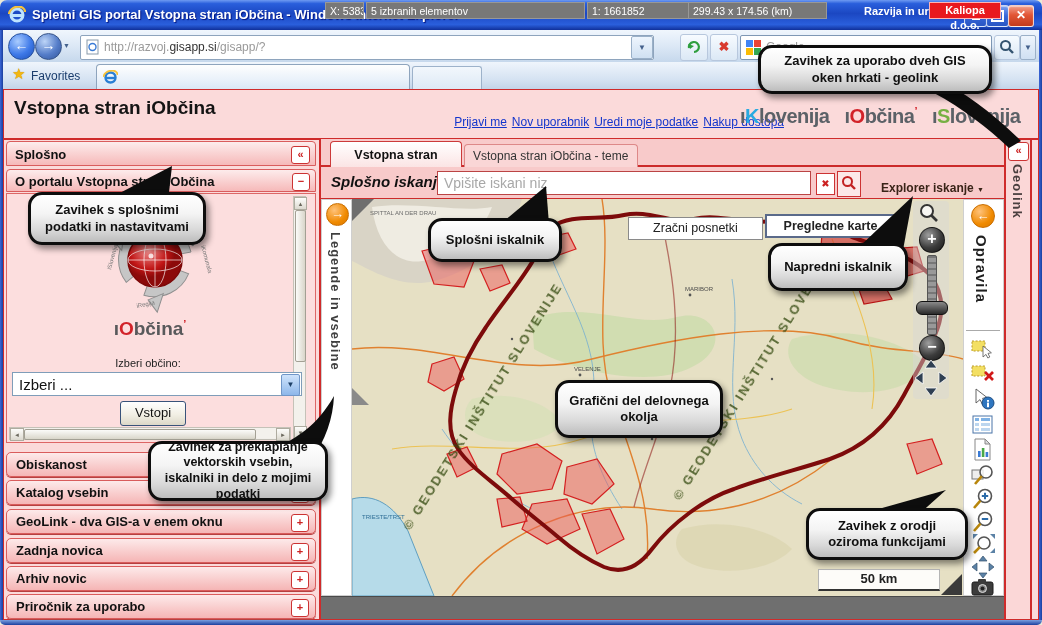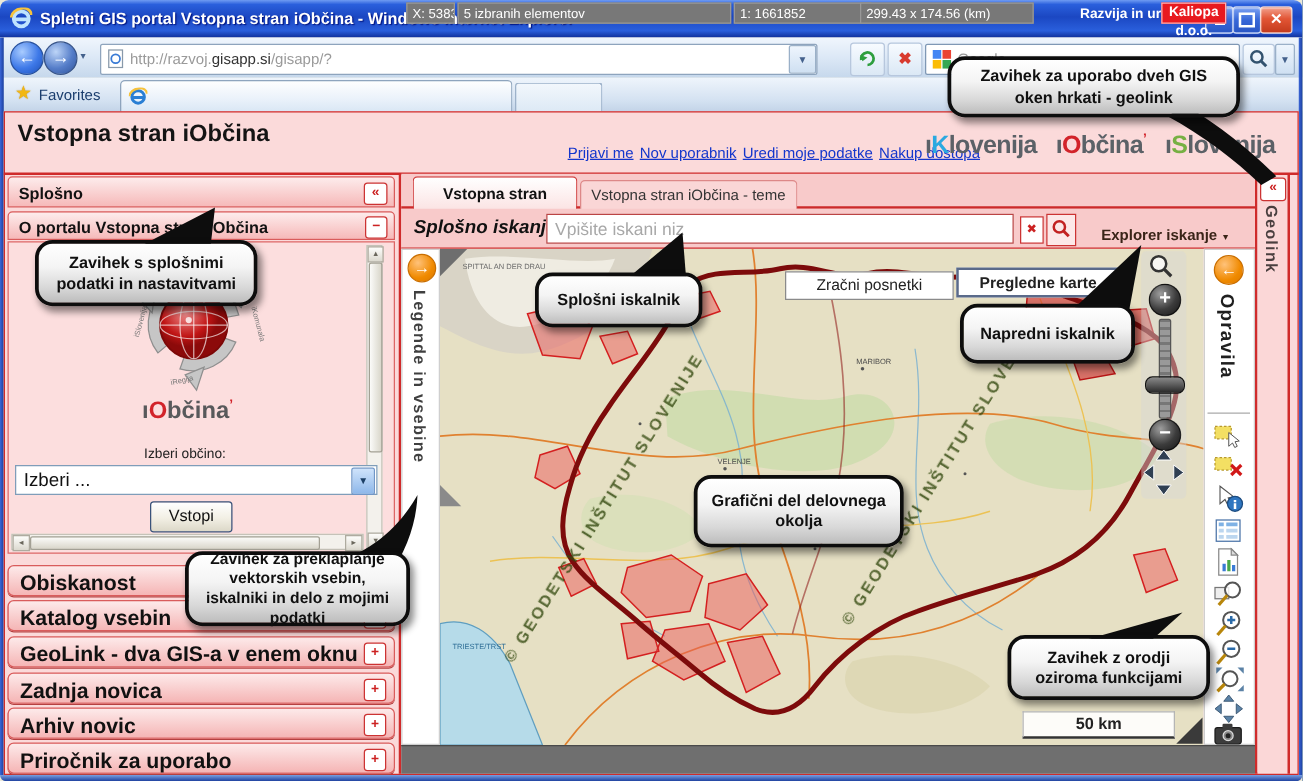--- a/index.html
+++ b/index.html
@@ -68,21 +68,21 @@
     color:#1c3f66;font-size:8px;text-align:center;line-height:20px;}
   .xpbtn{background:linear-gradient(#ffffff,#f2efe4 55%,#dcd8c8);border:1px solid #39537a;border-radius:3px;
     font-size:13px;color:#111;text-align:center;}
   .scroll{background:#f3f1ec;border:1px solid #c5c2b8;box-sizing:border-box;}
   .scrollbtn{position:absolute;background:linear-gradient(#fdfdfb,#dcd9cf);border:1px solid #aeab9f;
     color:#6a675c;font-size:7px;text-align:center;line-height:11px;}
   .thumb{position:absolute;background:linear-gradient(90deg,#fbfbf9,#d9d6ca);border:1px solid #a3a094;border-radius:2px;}
   .thumb.h{background:linear-gradient(#fbfbf9,#d9d6ca);}
   .acc{left:6px;width:310px;height:25px;background:linear-gradient(#fdeaea,#f5b5b5);
     border:1px solid #d95c5c;border-radius:5px;box-shadow:0 1px 0 #b54040;box-sizing:border-box;}
-  .acc .t{position:absolute;left:9px;top:4px;font-size:17px;font-weight:bold;color:#111;}
+  .acc .t{position:absolute;left:9px;top:4px;font-size:13px;font-weight:bold;color:#111;}
   
   .tabbar{left:321px;top:139px;width:683px;height:28px;background:#f8caca;border-bottom:2px solid #cc2a2a;box-sizing:border-box;}
   .mtab1{left:330px;top:141px;width:130px;height:26px;background:linear-gradient(#ffffff,#fbe3e3);
     border:1px solid #cc3a3a;border-bottom:none;border-radius:4px 4px 0 0;
     font-size:12.5px;font-weight:bold;color:#111;text-align:center;line-height:26px;}
   .mtab2{left:464px;top:144px;width:172px;height:23px;background:#fad6d6;border:1px solid #dd8888;border-bottom:none;
     border-radius:4px 4px 0 0;font-size:12px;color:#333;line-height:23px;}
   .searchrow{left:321px;top:167px;width:683px;height:32px;background:#f8caca;border-bottom:1px solid #cc2a2a;box-sizing:border-box;}
   .s-label{left:331px;top:173px;font-size:15px;font-weight:bold;font-style:italic;color:#111;}
   .s-input{left:437px;top:171px;width:374px;height:24px;border:1px solid #bb4444;background:#fff;box-sizing:border-box;
@@ -489,21 +489,21 @@
         <circle cx="12.5" cy="11.5" r="4" fill="#888" stroke="#ddd"></circle>
         <circle cx="12.5" cy="11.5" r="2" fill="#222"></circle>
       </svg></div>
 
   <div class="ab statusbar"></div>
   <div class="seg ab" style="left:325px;width:39px">X: 5383</div>
   <div class="seg ab" style="left:366px;width:219px">5 izbranih elementov</div>
   <div class="seg ab" style="left:587px;width:110px">1: 1661852</div>
   <div class="seg ab" style="left:688px;width:139px">299.43 x 174.56 (km)</div>
   <div class="credit ab" style="left:864px">Razvija in ureja</div>
-  <div class="brandbox ab" style="left:929px;width:52px">Kaliopa d.o.o.</div>
+  <div class="brandbox ab" style="left:929px;width:72px">Kaliopa d.o.o.</div>
   <div class="ab statusbar" style="left:321px;top:596px;width:0"></div>
 
   <div class="ab redline-v" style="left:1004px;top:140px;width:2px;height:479px"></div>
   <div class="ab gutter"></div>
   <div class="ab sq-btn" style="left:1008px;top:142px;width:19px;height:17px;line-height:15px"><span>«</span></div>
   <div class="ab vtext" style="left:1010px;top:164px;font-size:13px;color:#4a3f3f">Geolink</div>
   <div class="ab redline-v" style="left:1030px;top:140px;width:2px;height:479px"></div>
 
   <svg class="ab" style="left:0;top:0;z-index:58;pointer-events:none" width="1042" height="625">
     <g fill="#0d0d0d">

